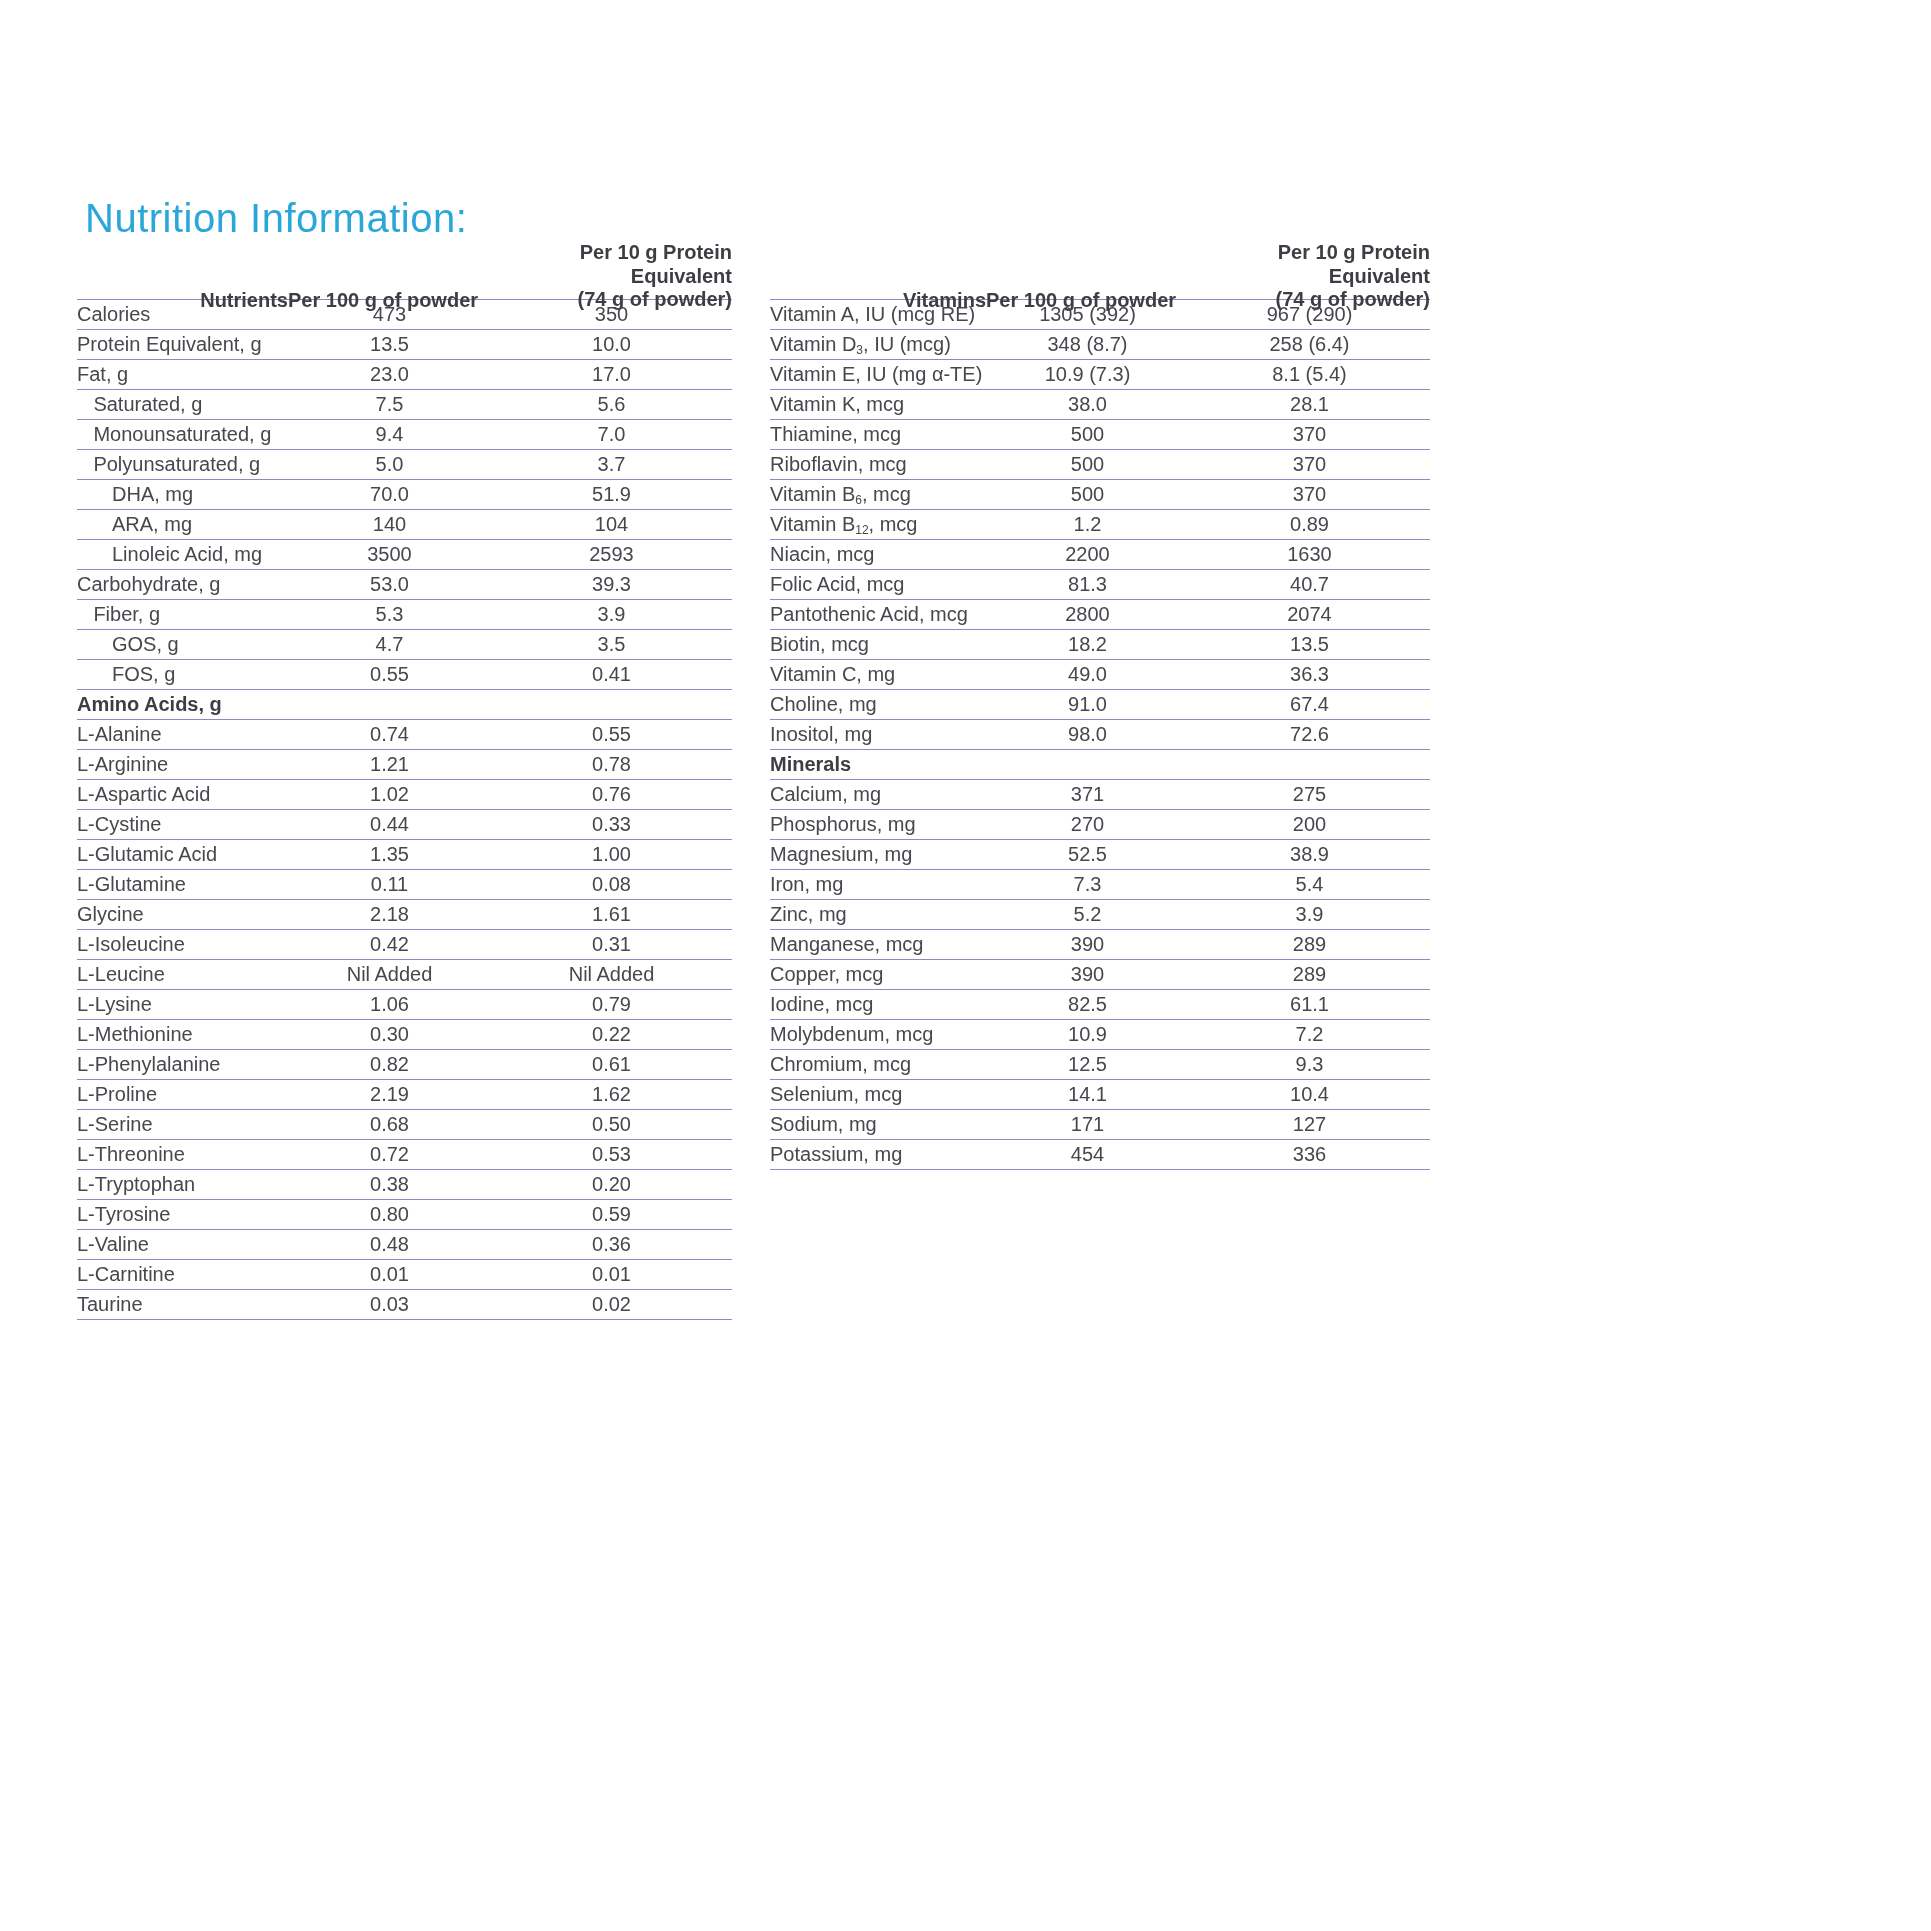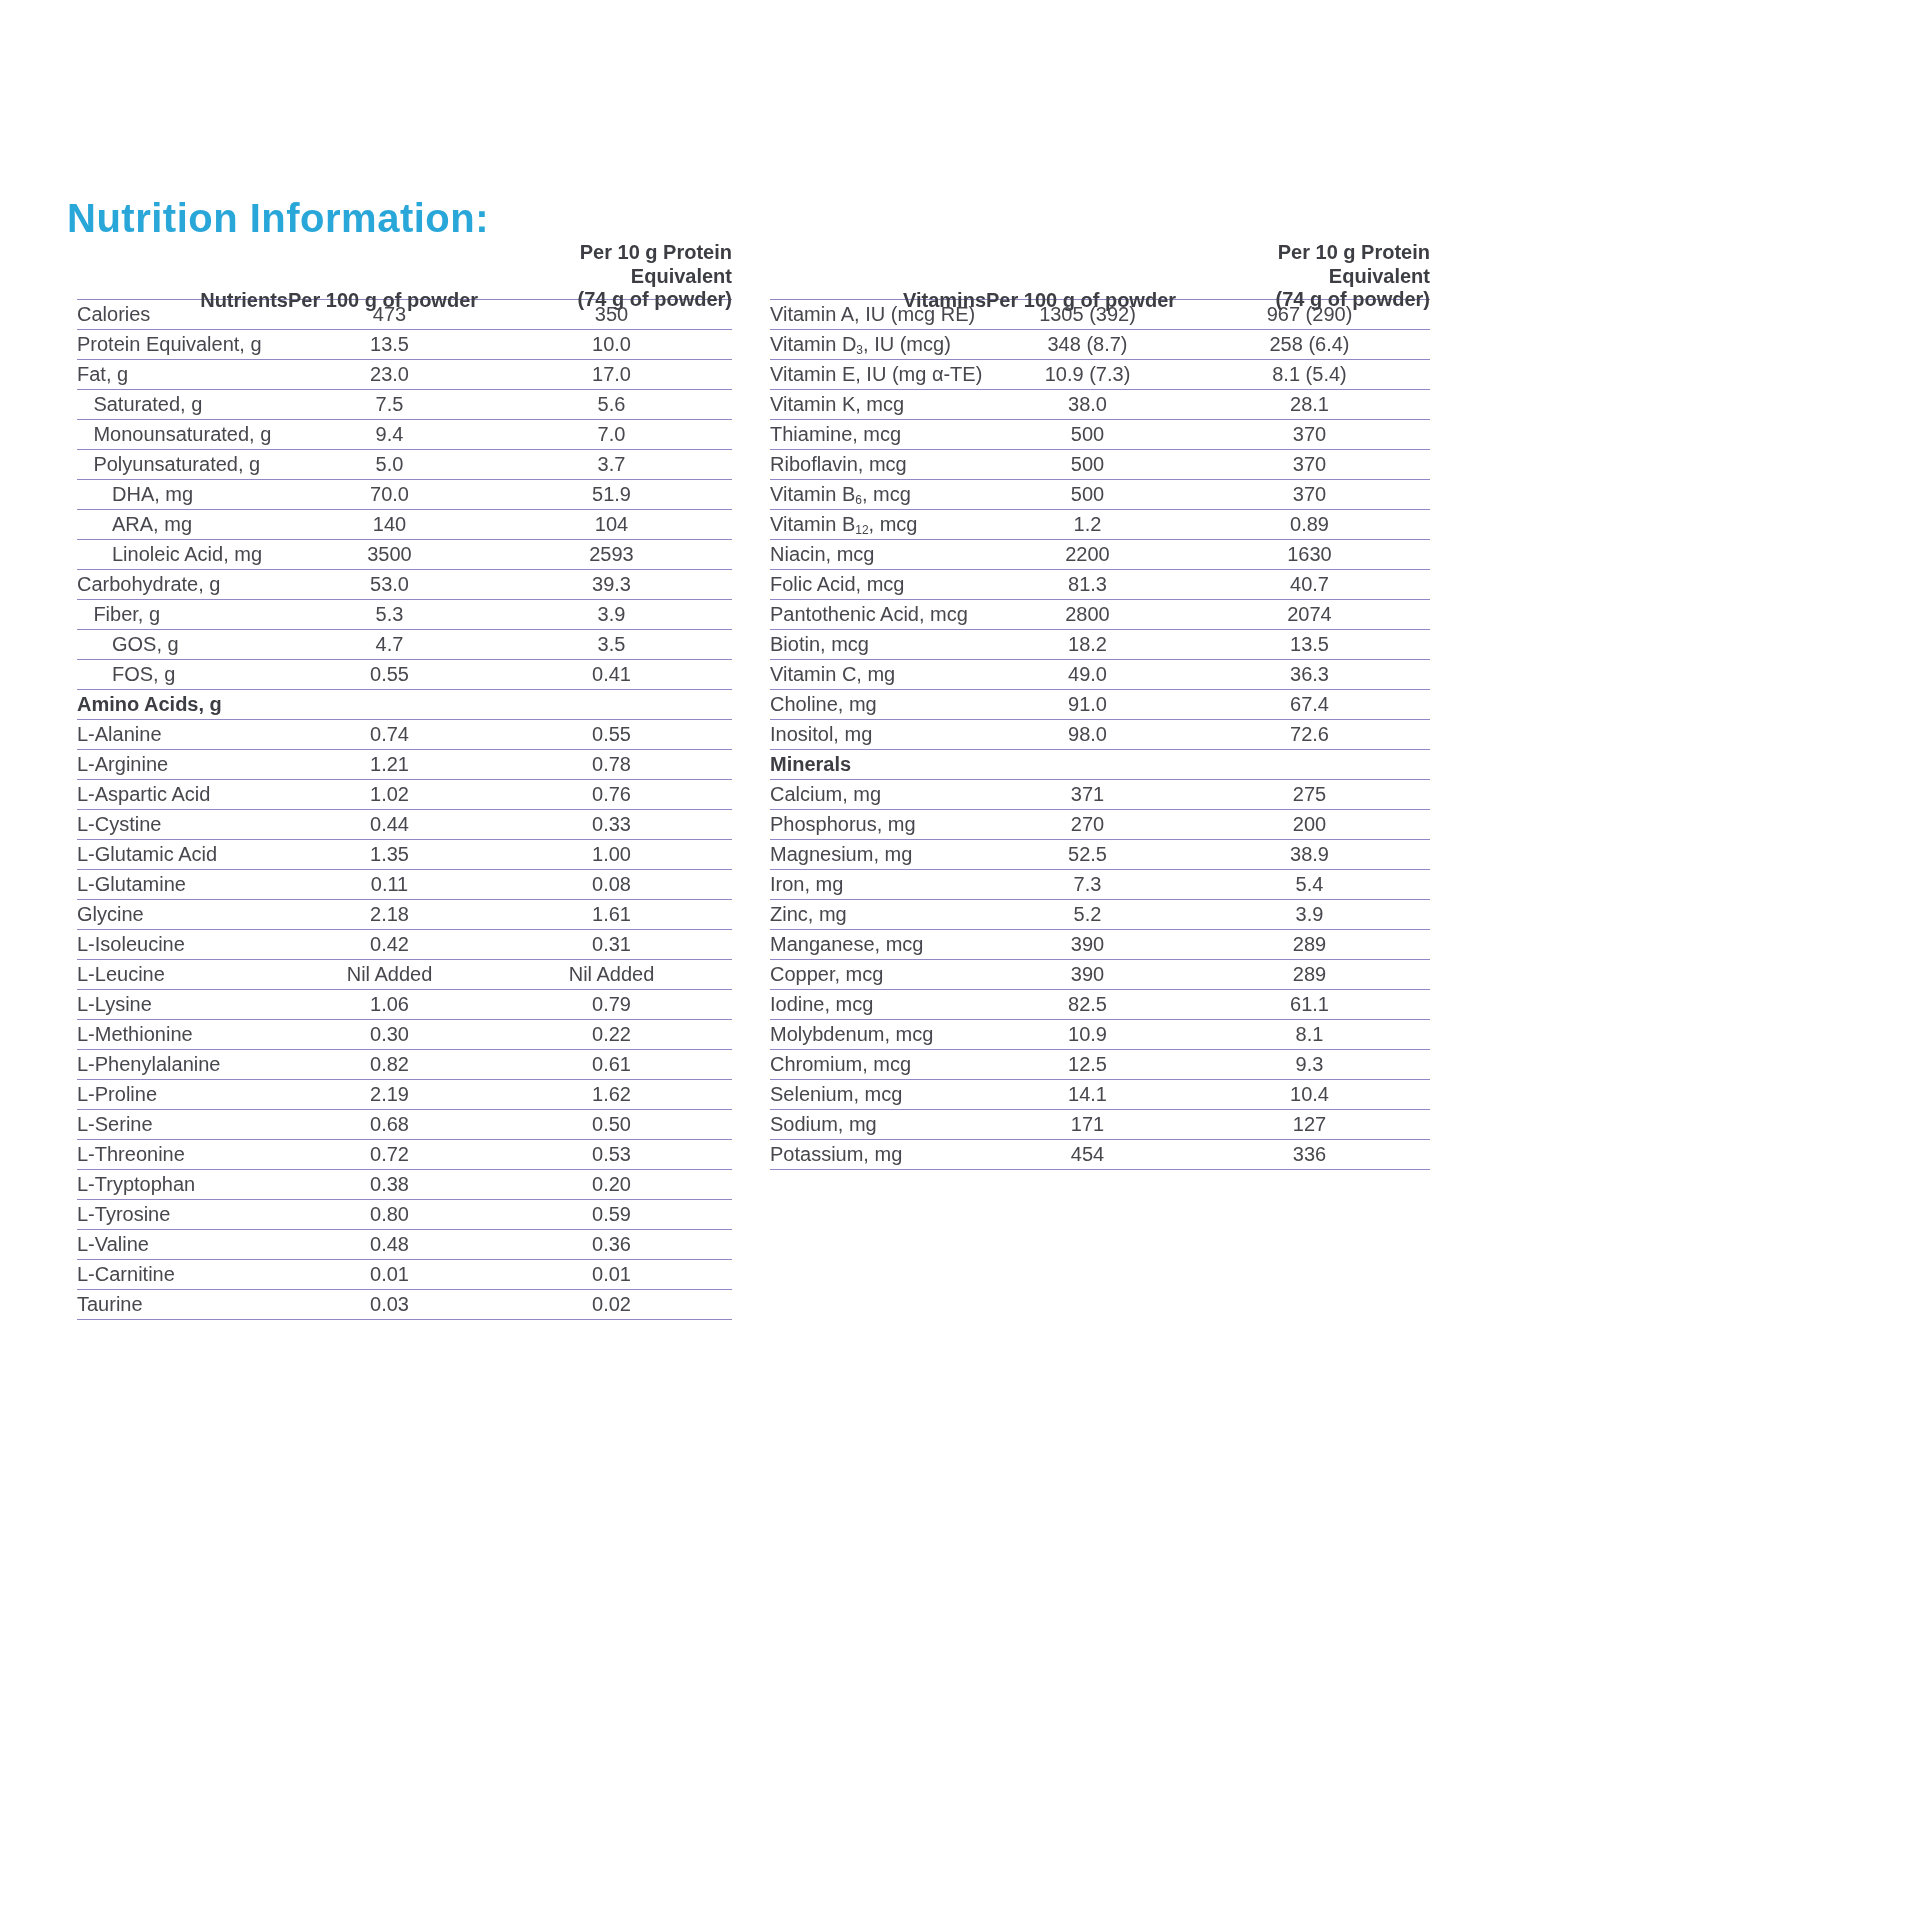--- a/index.html
+++ b/index.html
@@ -10,23 +10,23 @@
   html,body{margin:0;padding:0;}
   body{
     width:1931px;height:1931px;
     background:#ffffff;
     font-family:"Liberation Sans", sans-serif;
     color:var(--text);
     position:relative;
   }
   .page-title{
     position:absolute;
-    left:67px; top:196px;
+    left:85px; top:196px;
     font-size:40px;
-    font-weight:bold;
+    font-weight:normal;
     color:var(--accent);
     letter-spacing:0.5px;
   }
   .ntable{
     position:absolute;
     top:241px;
   }
   .ntable.left{ left:77px; width:655px; }
   .ntable.right{ left:770px; width:660px; }
   .thead{
@@ -379,21 +379,21 @@
         <div class="val">289</div>
       </div>
       <div class="row">
         <div class="lbl">Iodine, mcg</div>
         <div class="val">82.5</div>
         <div class="val">61.1</div>
       </div>
       <div class="row">
         <div class="lbl">Molybdenum, mcg</div>
         <div class="val">10.9</div>
-        <div class="val">8.1</div>
+        <div class="val">7.2</div>
       </div>
       <div class="row">
         <div class="lbl">Chromium, mcg</div>
         <div class="val">12.5</div>
         <div class="val">9.3</div>
       </div>
       <div class="row">
         <div class="lbl">Selenium, mcg</div>
         <div class="val">14.1</div>
         <div class="val">10.4</div>

